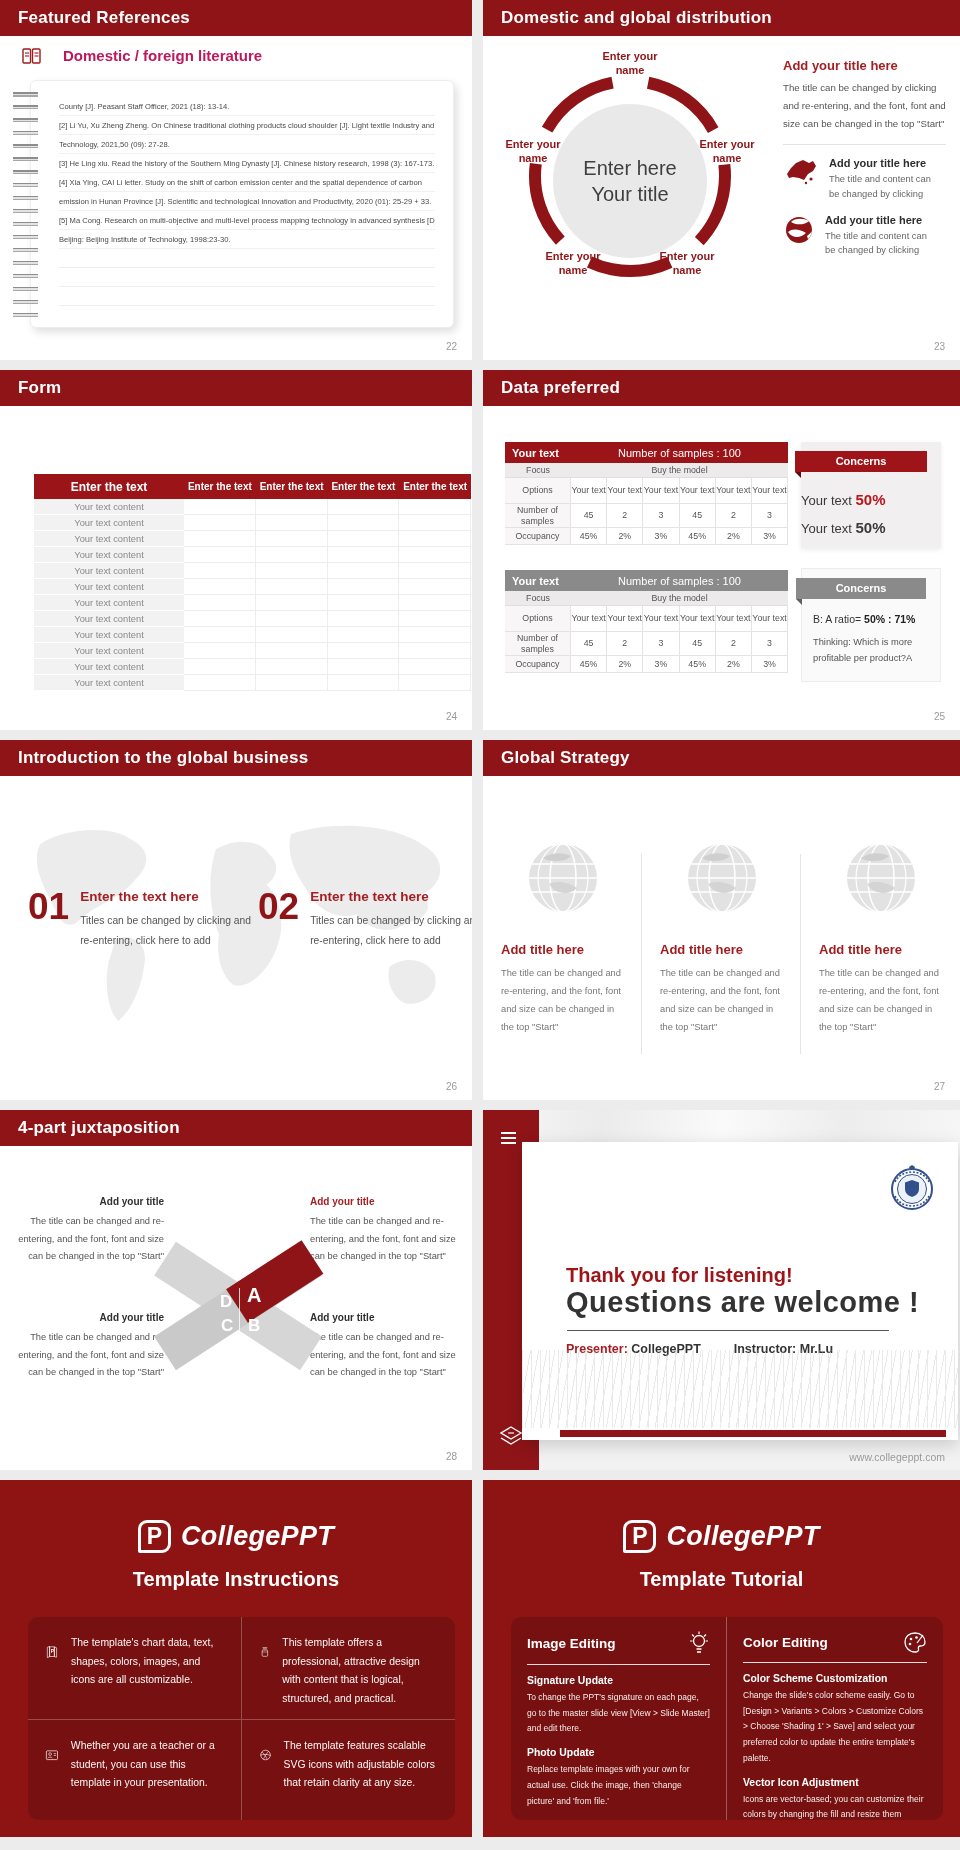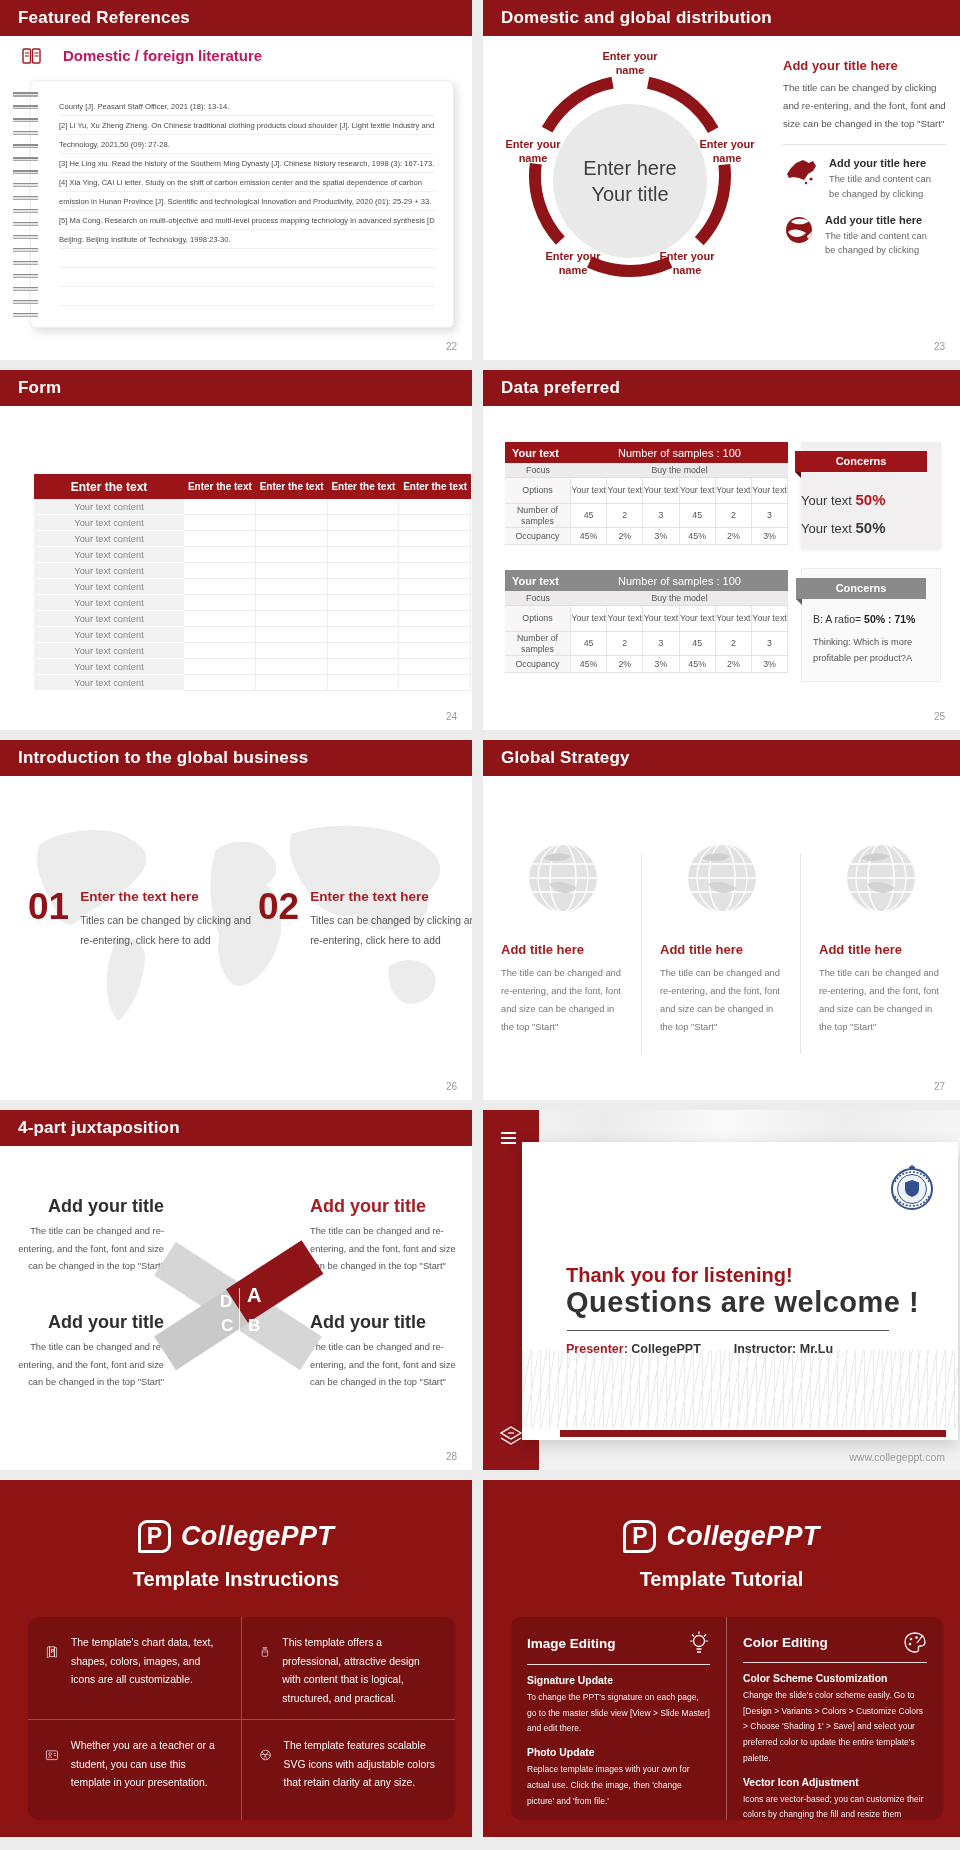--- a/index.html
+++ b/index.html
@@ -105,21 +105,21 @@
   .gs-globe { display:block; margin:0 auto 26px; }
   .gs-title { font-size:13px; font-weight:bold; color:#9E1B1E; margin-bottom:7px; }
   .gs-body { font-size:9.3px; color:#777; line-height:1.95; }
 
   
   .jx-item { position:absolute; width:152px; }
   .jx-item.p0 { left:12px; top:86px; text-align:right; }
   .jx-item.p1 { right:10px; top:86px; text-align:left; }
   .jx-item.p2 { left:12px; top:202px; text-align:right; }
   .jx-item.p3 { right:10px; top:202px; text-align:left; }
-  .jx-title { font-size:18px; font-weight:bold; color:#2f2f2f; margin-bottom:6px; }
+  .jx-title { font-size:10px; font-weight:bold; color:#2f2f2f; margin-bottom:6px; }
   .jx-item.p1 .jx-title { color:#A31F24; }
   .jx-body { font-size:9.3px; color:#555; line-height:1.9; }
   .xgraph { position:absolute; left:163px; top:140px; width:150px; height:112px; }
   .xbar { position:absolute; left:-12px; top:36px; width:174px; height:40px; background:#d6d6d6; }
   .xbar.a { transform:rotate(33deg); }
   .xbar.b { transform:rotate(-33deg); background:#c9c9c9; }
   .xred { position:absolute; left:74px; top:36px; width:90px; height:40px; background:#8E1418;
           transform:rotate(-33deg); transform-origin:left center; }
   .xletter { position:absolute; color:#fff; font-weight:bold; font-size:17px; }
   .xl0 { left:57px; top:42px; } .xl1 { left:84px; top:34px; font-size:20px; }

